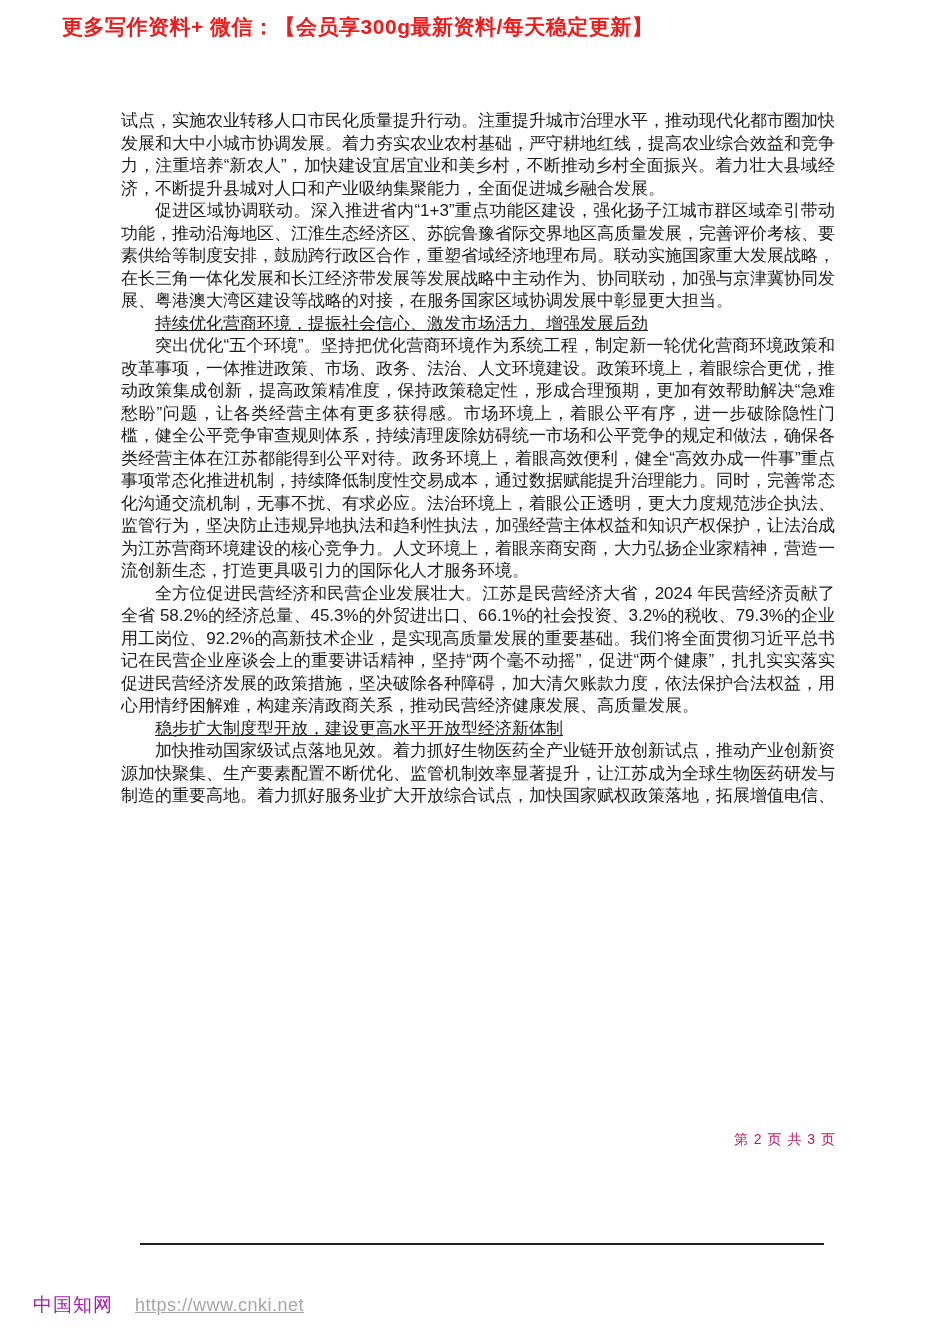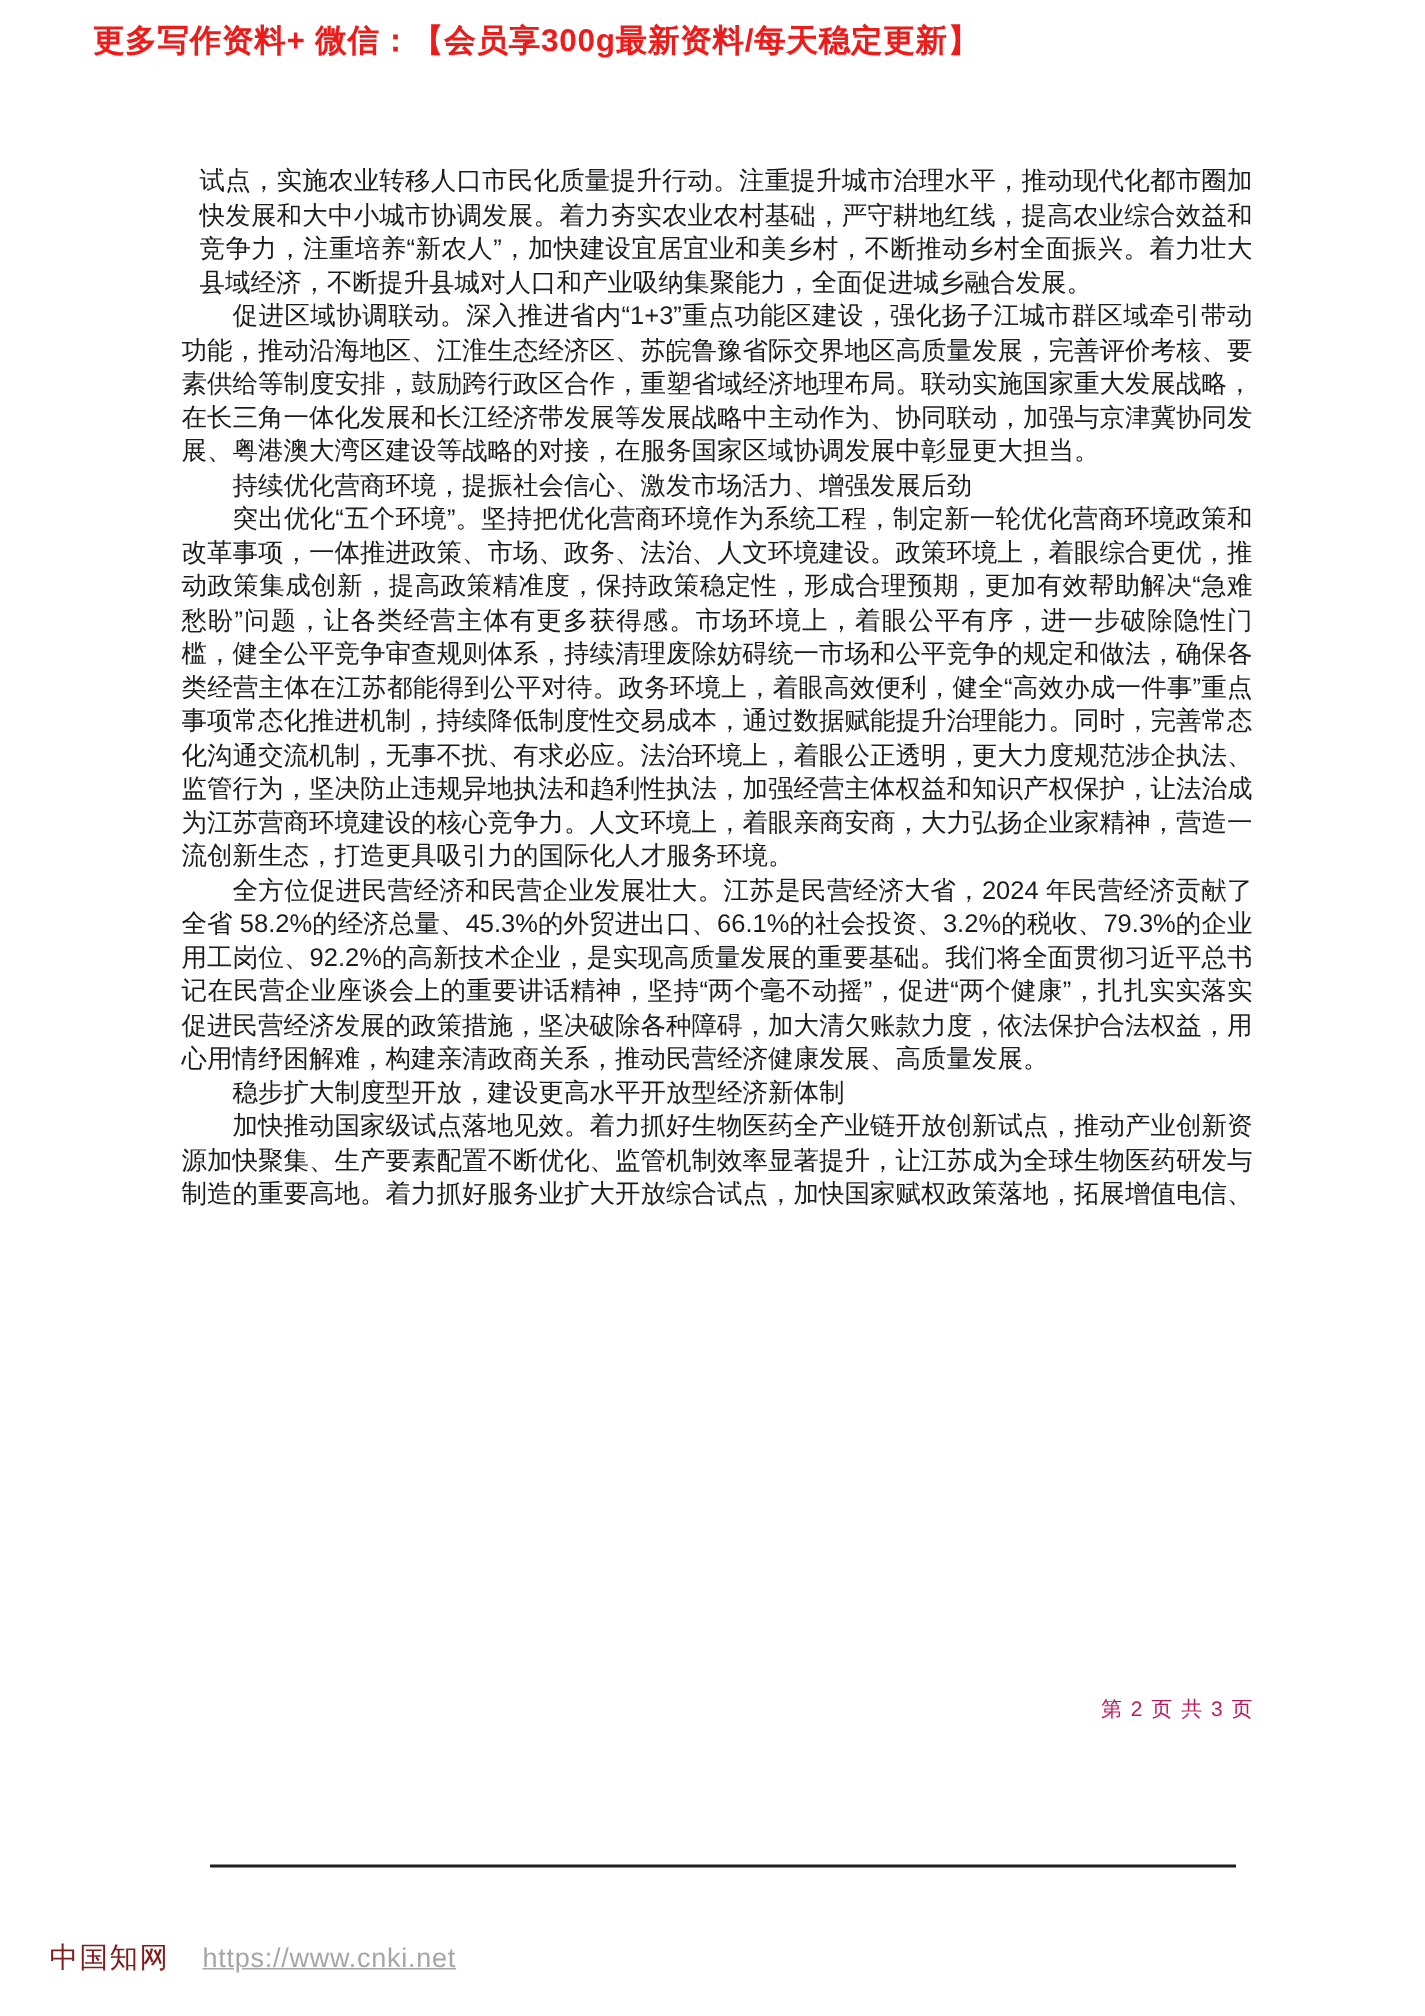--- a/index.html
+++ b/index.html
@@ -36,22 +36,22 @@
     line-height: 22.5px;
     text-align: justify;
     text-justify: inter-ideograph;
   }
   .doc-body p {
     margin: 0;
     padding: 0;
     text-indent: 2em;
     word-break: break-all;
   }
-  .doc-body p.no-indent { text-indent: 0; margin-left: 12px; }
-  .doc-body p.heading { font-weight: normal; }
+  .doc-body p.no-indent { text-indent: 0; }
+  .doc-body p.heading { font-weight: normal; text-decoration: underline; }
   .page-number {
     position: absolute;
     top: 1131px;
     right: 146px;
     font-size: 14px;
     color: #be185d;
     letter-spacing: 1px;
   }
   .footer-rule {
     position: absolute;
@@ -64,21 +64,21 @@
   .watermark {
     position: absolute;
     left: 33px;
     top: 1292px;
     display: flex;
     align-items: baseline;
     gap: 22px;
   }
   .watermark .brand {
     font-size: 19px;
-    color: #7f1d1d;
+    color: #a21caf;
     letter-spacing: 1px;
   }
   .watermark .url {
     font-size: 18px;
     color: #a6a6a6;
     letter-spacing: 0.5px;
     text-decoration: underline;
   }
 </style>
 </head>

